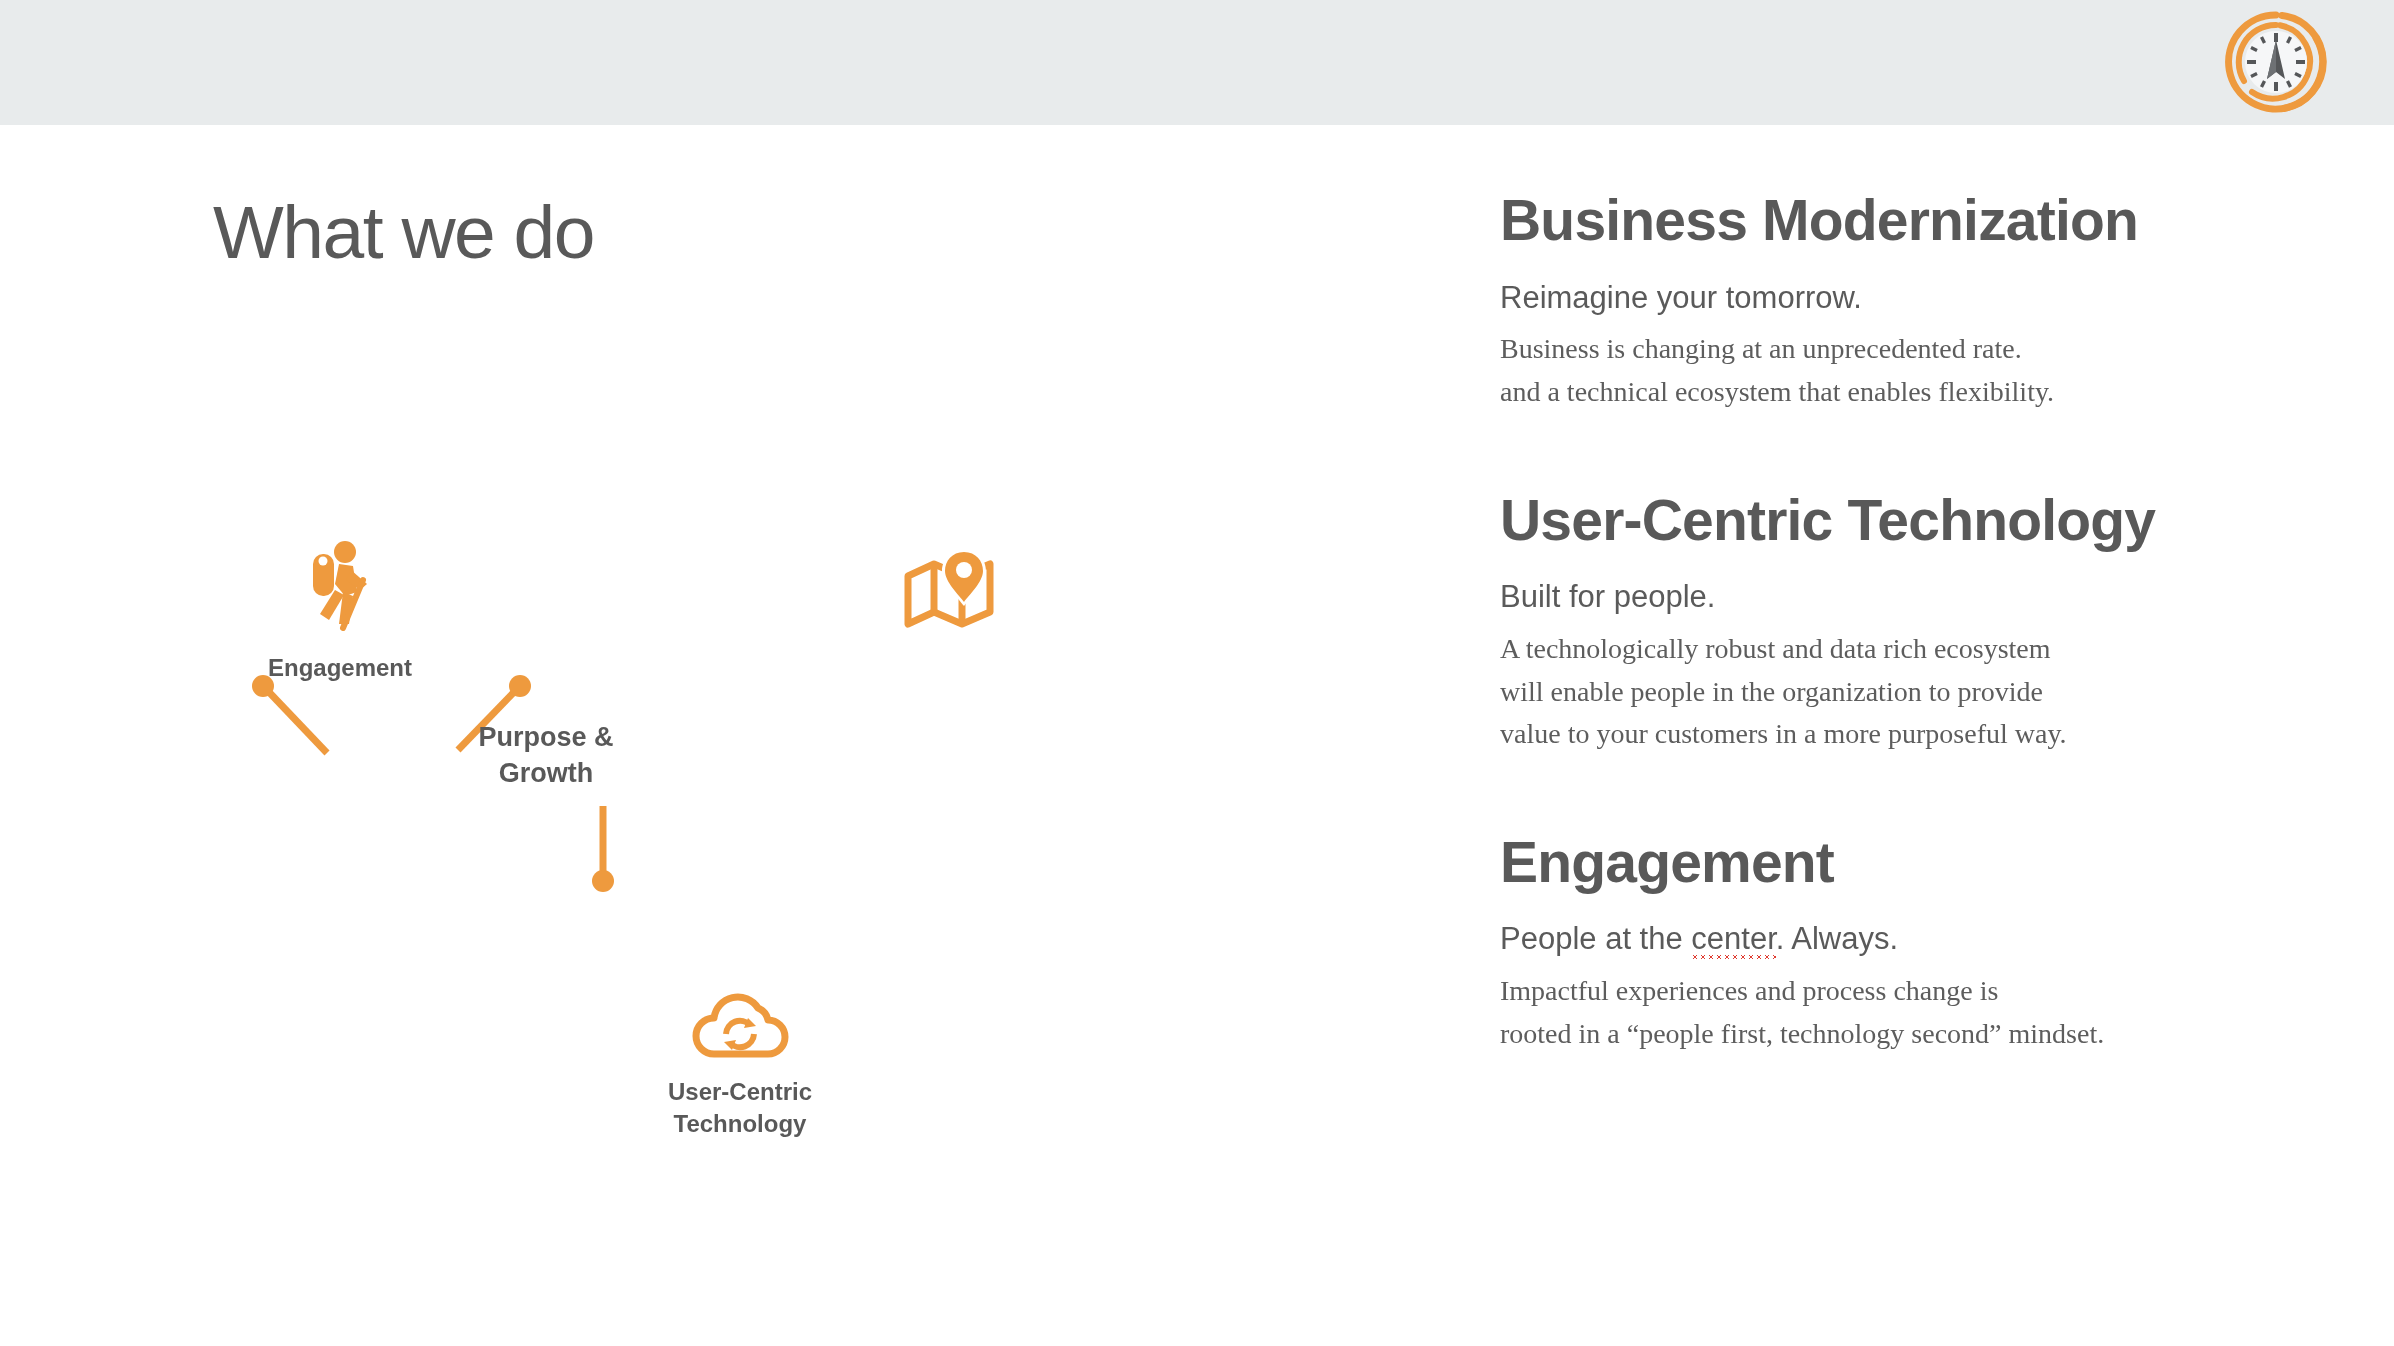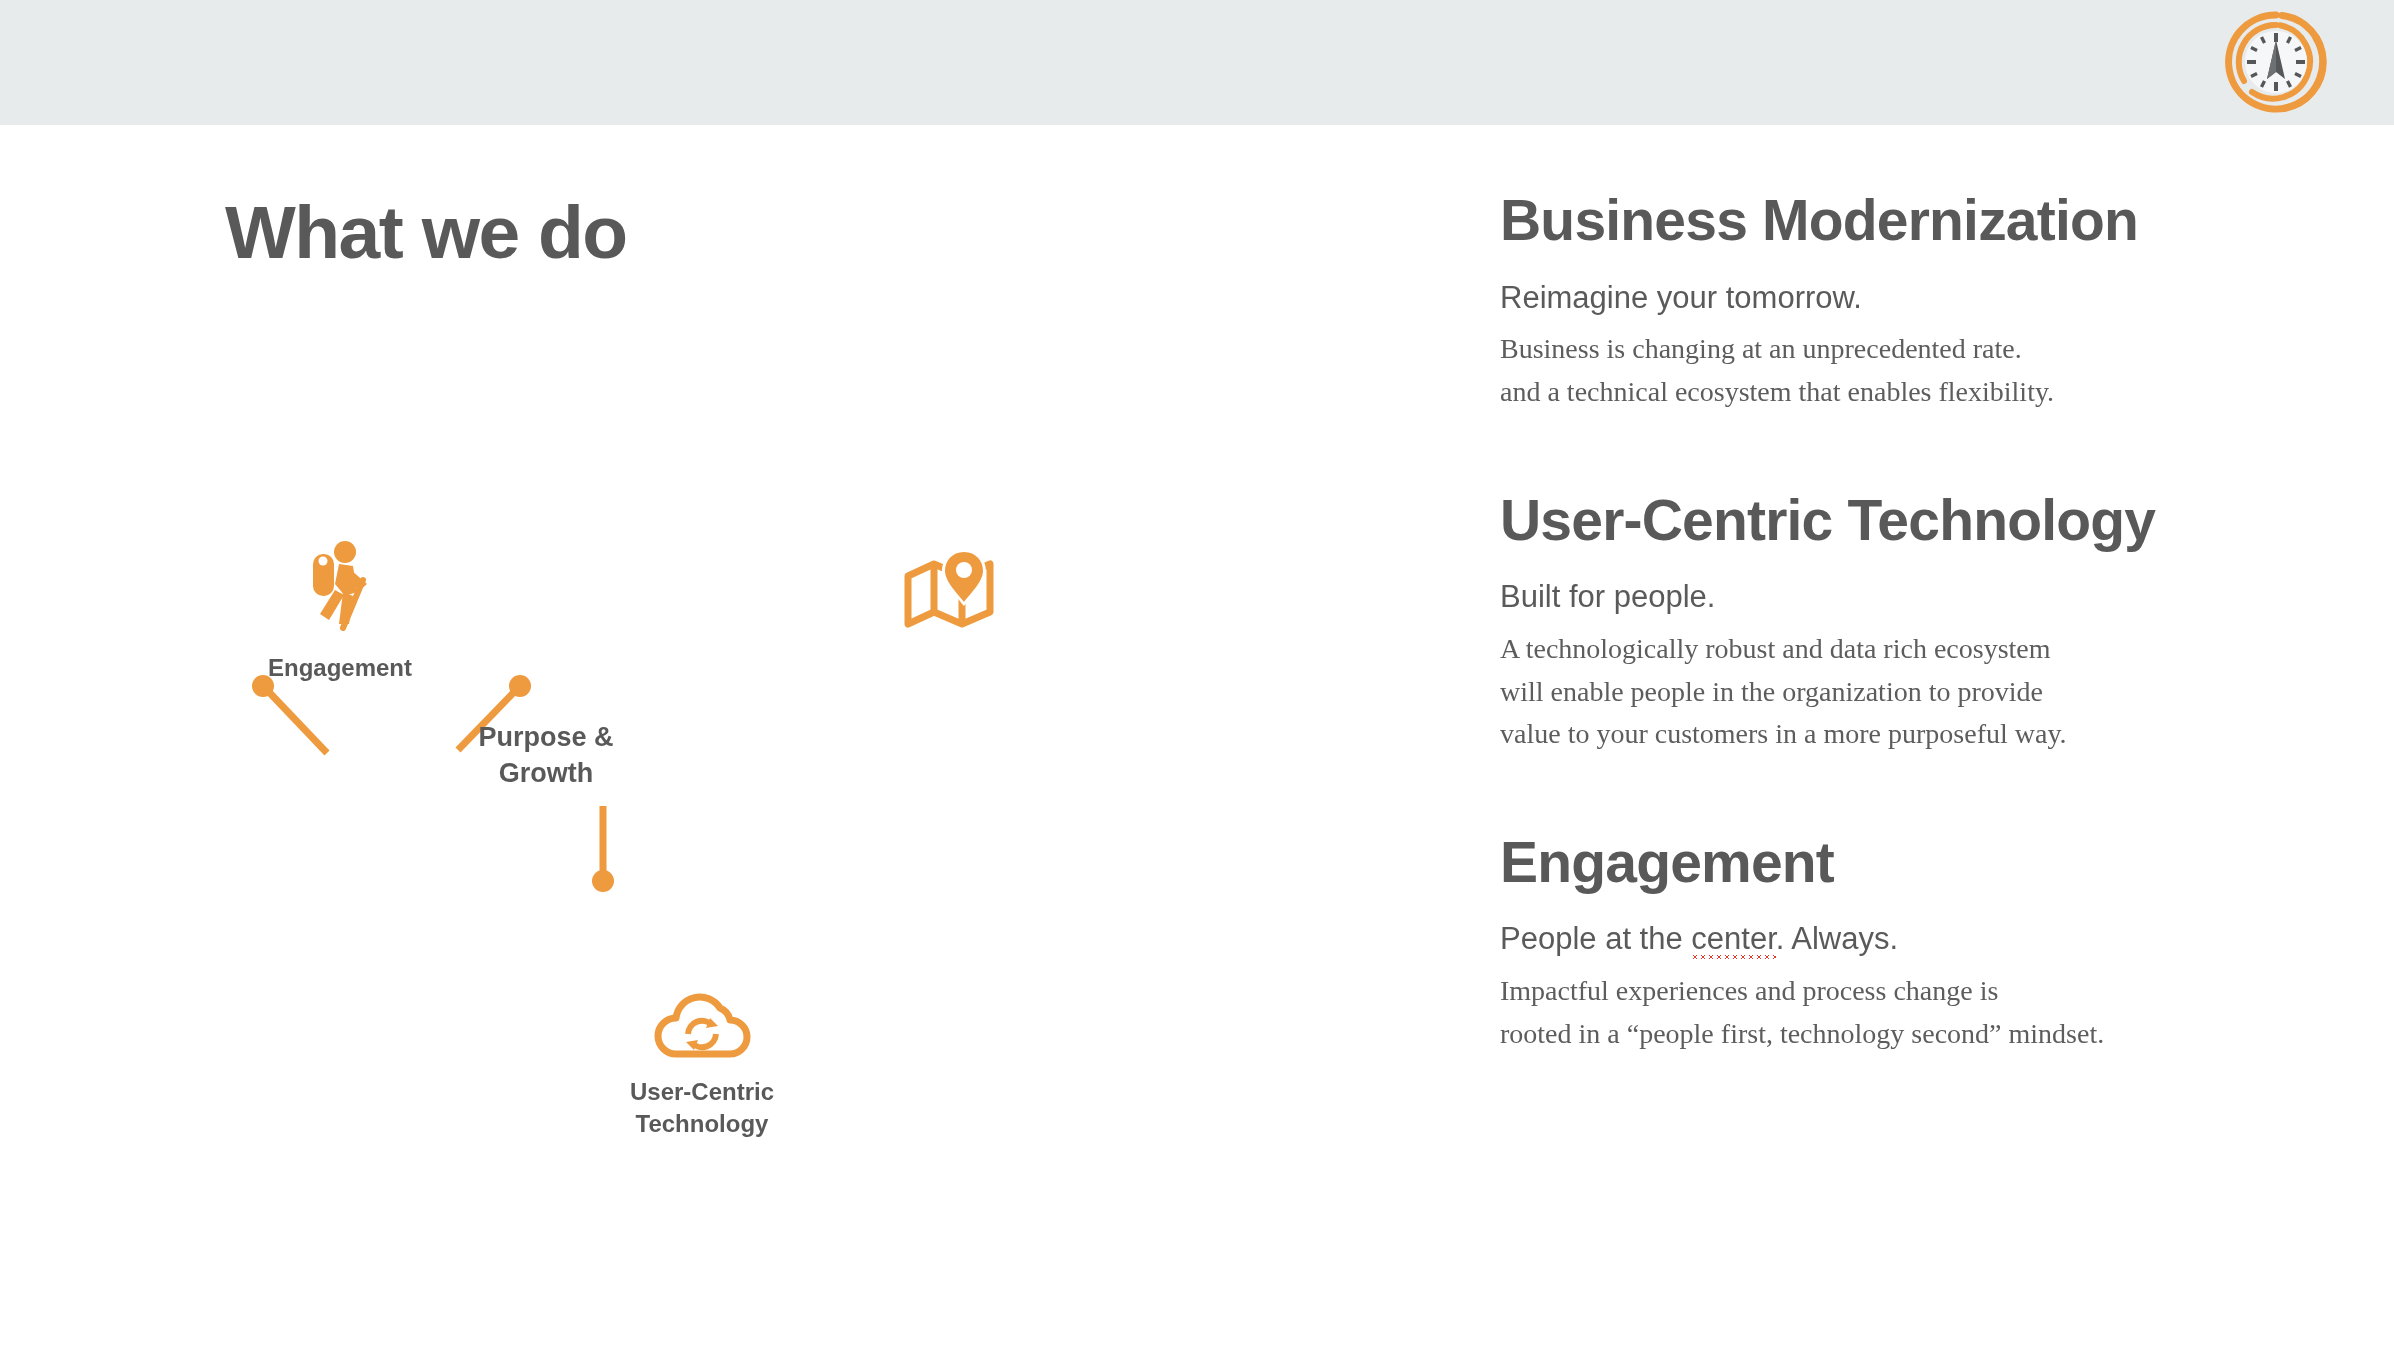--- a/index.html
+++ b/index.html
@@ -31,26 +31,25 @@
     width: 108px;
     height: 108px;
   }
 
   
   .slide-title {
     position: absolute;
     left: 213px;
     top: 195px;
     font-size: 75px;
-    font-weight: bold;
+    font-weight: normal;
     color: #595959;
     letter-spacing: -1.5px;
     line-height: 1;
     white-space: nowrap;
-    margin-left: 12px;
   }
 
   
   .diagram {
     position: absolute;
     left: 120px;
     top: 540px;
     width: 1200px;
     height: 720px;
   }
@@ -71,21 +70,21 @@
     margin-top: 10px;
     font-size: 24px;
     font-weight: bold;
     color: #595959;
     line-height: 1.33;
     white-space: pre-line;
   }
   
   .node-engagement { left: 100px;  top: 0px;   width: 240px; }
   .node-business   { left: 700px;  top: 10px;  width: 260px; }
-  .node-usercentric{ left: 462px;  top: 450px; width: 240px; }
+  .node-usercentric{ left: 500px;  top: 450px; width: 240px; }
 
   .hub-label {
     position: absolute;
     left: 296px;
     top: 180px;
     width: 260px;
     text-align: center;
     font-size: 27px;
     font-weight: bold;
     color: #595959;

